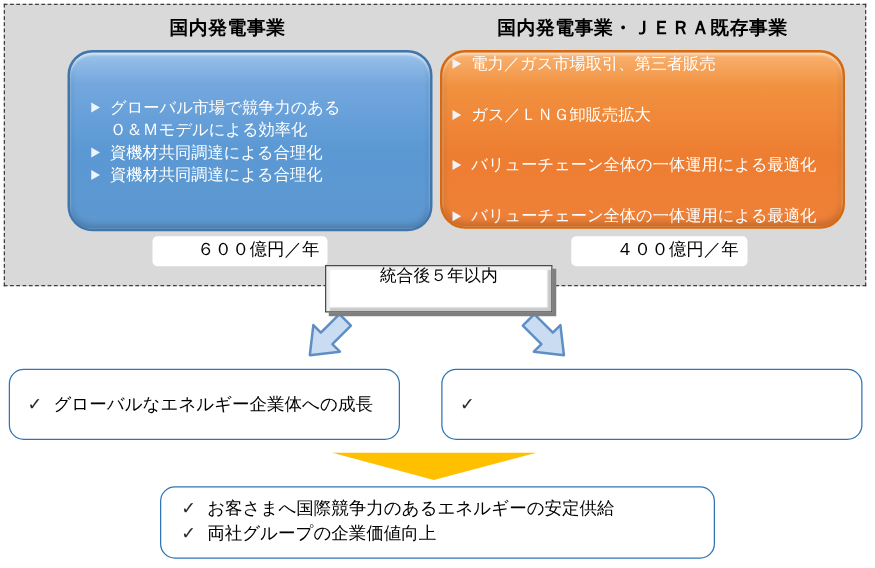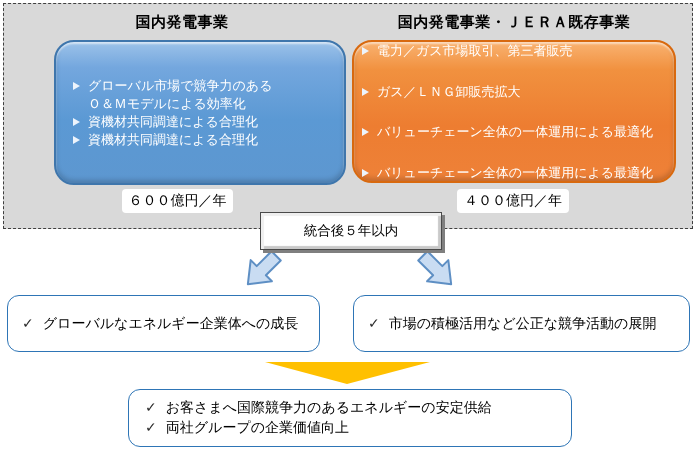--- a/index.html
+++ b/index.html
@@ -27,30 +27,30 @@
 
   .bullet-row{display:flex;align-items:flex-start;color:#fff;font-size:13px;line-height:18px;}
   .blue-box .bullet-row{padding:0 8px 0 17px;}
   .orange-box .bullet-row{padding:0 4px 0 8px;line-height:17.5px;}
   .bullet-marker{flex:0 0 auto;width:0;height:0;margin:5px 8px 0 0;
                  border-left:7px solid #EDF4FC;border-top:4px solid transparent;
                  border-bottom:4px solid transparent;}
   .bullet-text{white-space:pre-line;}
 
   .amount{position:absolute;top:189px;height:24px;line-height:24px;background:#fff;
-          border-radius:4px;text-align:center;font-size:14px;color:#000;}
+          border-radius:4px;text-align:center;font-size:14px;color:#000;padding-left:29px;}
   .amount.lft{left:122px;width:111px;}
   .amount.rgt{left:457px;width:112px;}
 
   .center-box{position:absolute;left:260px;top:212px;width:182px;height:38px;z-index:5;
               box-sizing:border-box;background:#fff;border:1px solid #4a4a4a;
               box-shadow:3px 3px 0 0 #7f7f7f,
                          inset 3px 3px 1px 0 #efefef,
                          inset -3px -3px 1px 0 #c9c9c9;
-              display:flex;flex-direction:column;justify-content:center;
+              display:flex;flex-direction:row;justify-content:center;
               text-align:center;font-size:13.5px;line-height:16px;color:#000;}
 
   .diag-arrow{position:absolute;width:46px;height:46px;overflow:visible;}
   .diag-arrow.lft{left:239px;top:248px;}
   .diag-arrow.rgt{left:414px;top:248px;}
 
   .yellow-arrow{position:absolute;left:265px;top:362px;}
 
   .outcome-box{position:absolute;top:295px;height:57px;box-sizing:border-box;background:#fff;
                border:1.5px solid #2E75B6;border-radius:12px;display:flex;align-items:center;
@@ -124,21 +124,20 @@
   <svg class="diag-arrow rgt" viewBox="0 0 46 46">
     <polygon points="16.5,2 29.5,2 29.5,23 38,23 23,42 8,23 16.5,23" fill="#C9DCF2" stroke="#5E8FC4" stroke-width="2" stroke-linejoin="round" transform="rotate(-45 23 22)"></polygon>
   </svg>
 
   <div class="outcome-box lft">
     <span class="check">✓</span>
     <span>グローバルなエネルギー企業体への成長</span>
   </div>
   <div class="outcome-box rgt">
     <span class="check">✓</span>
-    <span>市場の積極活用など公正な競争活動の展開</span>
   </div>
 
   <svg class="yellow-arrow" width="166" height="23">
     <polygon points="0,0 165,0 82,22" fill="#FFC000"></polygon>
   </svg>
 
   <div class="final-box">
     <div class="final-row">
       <span class="check">✓</span>
       <span>お客さまへ国際競争力のあるエネルギーの安定供給</span>

